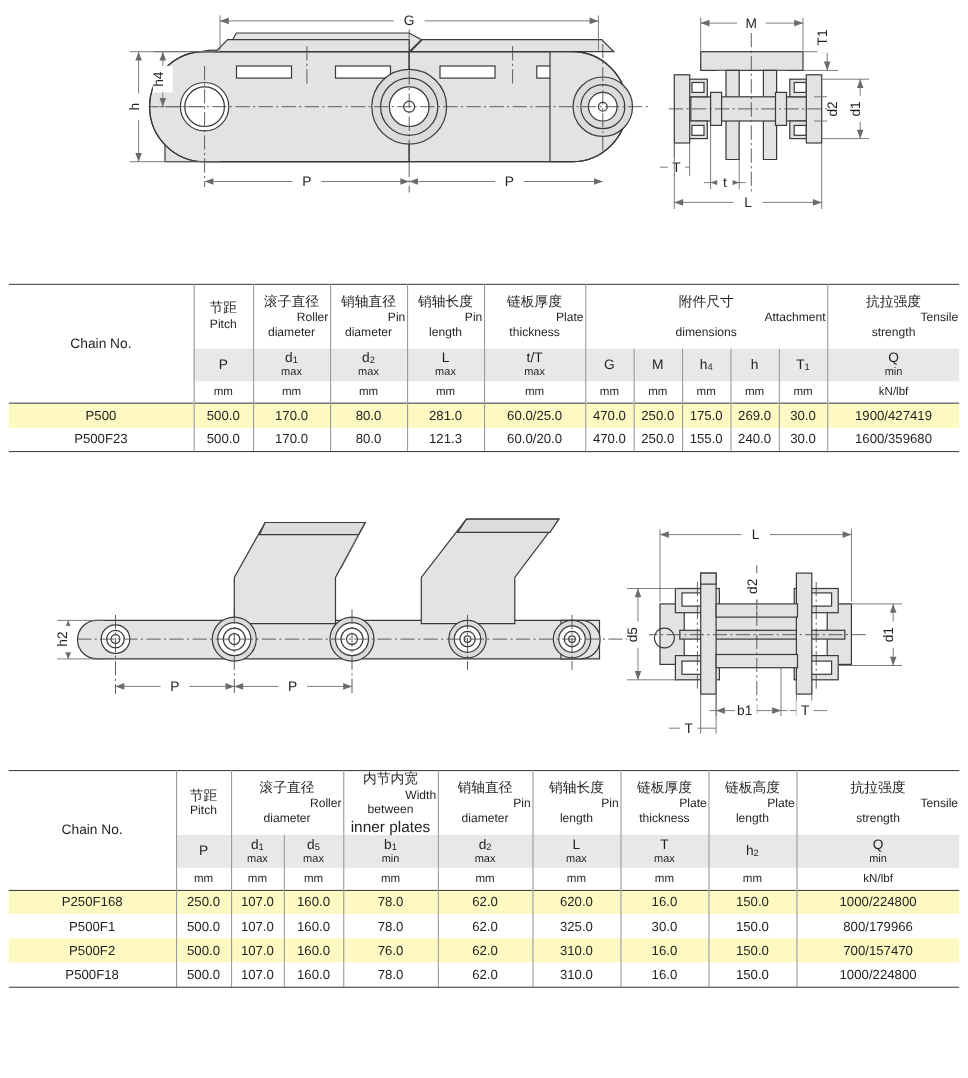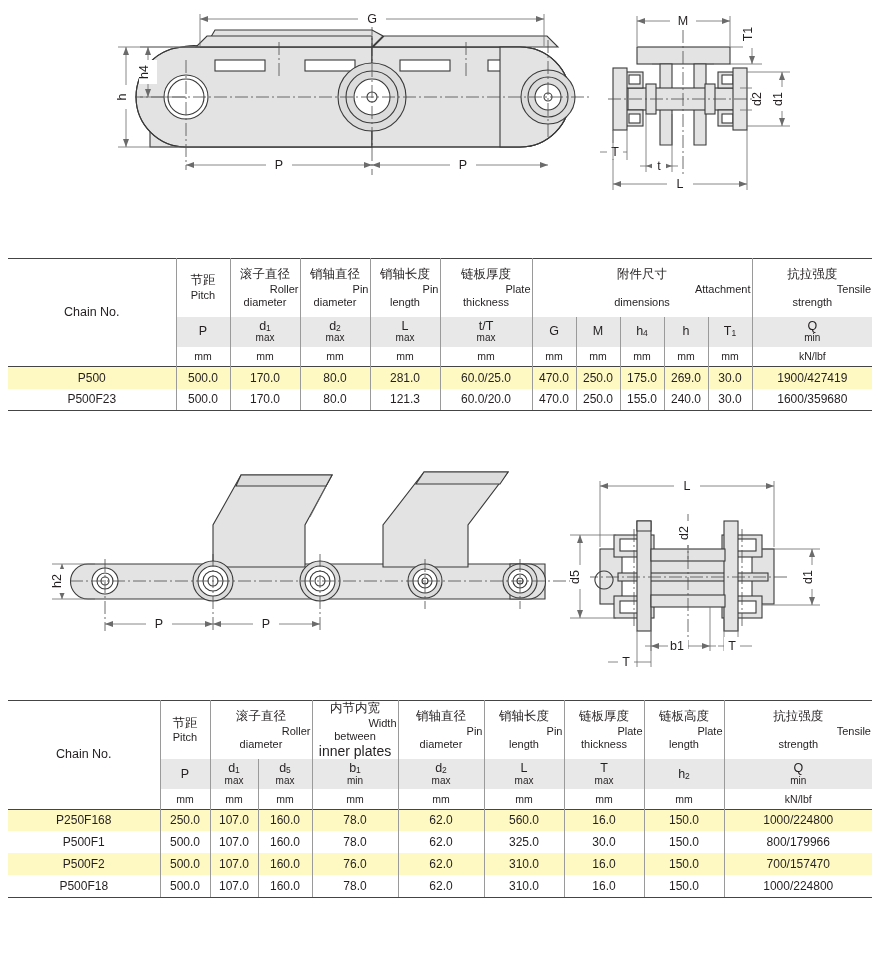--- a/index.html
+++ b/index.html
@@ -683,21 +683,21 @@
     <td class="nbr">kN/lbf</td>
   </tr>
 
   <tr class="datarow shade midrule">
     <td class="nb">P250F168</td>
     <td>250.0</td>
     <td>107.0</td>
     <td>160.0</td>
     <td>78.0</td>
     <td>62.0</td>
-    <td>560.0</td>
+    <td>620.0</td>
     <td>16.0</td>
     <td>150.0</td>
     <td class="nbr">1000/224800</td>
   </tr>
 
   <tr class="datarow plain">
     <td class="nb">P500F1</td>
     <td>500.0</td>
     <td>107.0</td>
     <td>160.0</td>

